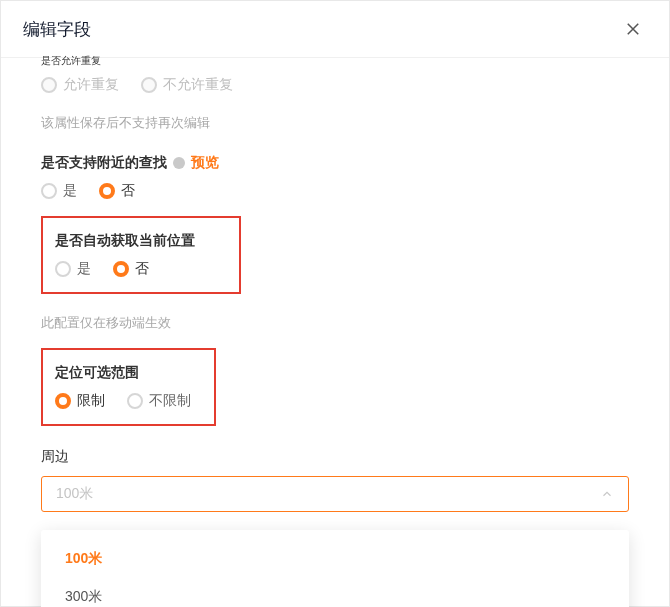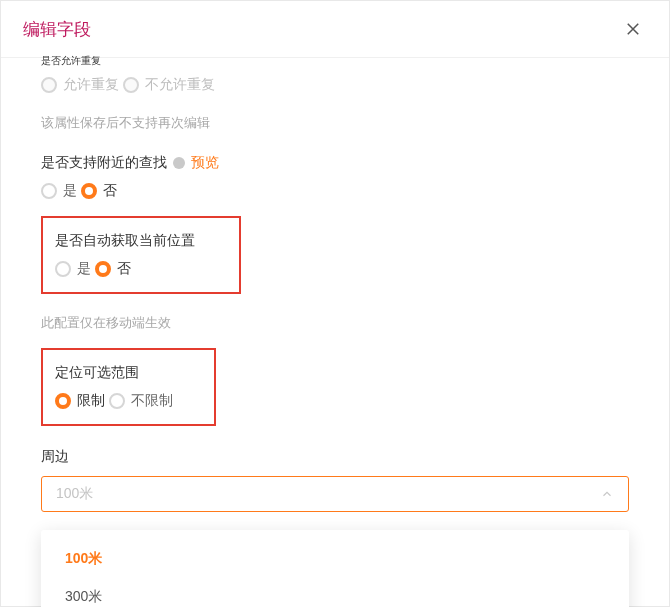--- a/index.html
+++ b/index.html
@@ -1,36 +1,36 @@
 <!DOCTYPE html>
 <html><head>
 <meta charset="utf-8">
 <style>
   *{box-sizing:border-box;margin:0;padding:0;}
   body{width:670px;height:607px;font-family:"Microsoft YaHei","PingFang SC",sans-serif;font-size:14px;color:#333;background:#f5f5f5;position:relative;overflow:hidden;}
   .dialog{position:absolute;inset:0;background:#fff;border:1px solid #e8e8e8;}
   .dlg-header{display:flex;align-items:center;justify-content:space-between;padding:14px 22px;border-bottom:1px solid #f0f0f0;}
-  .dlg-title{font-size:17px;font-weight:500;color:#be185d;}
+  .dlg-title{font-size:17px;font-weight:500;color:#0f172a;}
   .close-btn{width:28px;height:28px;display:flex;align-items:center;justify-content:center;cursor:pointer;color:#555;}
   .close-btn svg{width:18px;height:18px;stroke:currentColor;}
   .dlg-body{padding:0 40px 20px 40px;position:relative;}
   .clipped-top{margin-top:-6px;font-size:10px;color:#333;font-weight:500;overflow:hidden;height:14px;line-height:18px;}
-  .radio-row{display:flex;align-items:center;gap:4px;margin-top:10px;}
+  .radio-row{display:flex;align-items:center;gap:22px;margin-top:10px;}
   .radio{display:flex;align-items:center;gap:6px;cursor:pointer;}
   .radio .ring{width:16px;height:16px;border:2px solid #d6d6d6;border-radius:50%;display:inline-block;position:relative;flex:0 0 auto;}
   .radio.selected .ring{border-color:#ff7a1a;}
   .radio.selected .ring::after{content:"";position:absolute;inset:2px;border-radius:50%;background:#ff7a1a;}
   .radio.disabled .ring{border-color:#d6d6d6;background:#fafafa;}
   .radio.bold .ring{border-width:4px;}
   .radio.bold.selected .ring::after{inset:1px;background:#fff;}
   .radio .lbl{color:#666;}
   .radio.selected .lbl{color:#333;}
   .radio.disabled .lbl{color:#bdbdbd;}
   .hint{color:#a8a8a8;font-size:13px;margin-top:20px;}
-  .section-label{font-size:14px;color:#333;font-weight:400;margin-top:22px;display:flex;align-items:center;gap:6px;}
+  .section-label{font-size:14px;color:#333;font-weight:700;margin-top:22px;display:flex;align-items:center;gap:6px;}
   .dot-icon{width:12px;height:12px;border-radius:50%;background:#c9c9c9;display:inline-block;}
   .link{color:#ff7a1a;cursor:pointer;}
   .highlight-box{border:2px solid #e43c2f;padding:14px 16px 14px 12px;margin-top:16px;display:inline-block;min-width:200px;}
   .highlight-box .section-label{margin-top:0;}
   .select-wrap{position:relative;margin-top:10px;}
   .select{height:36px;border:1px solid #ff7a1a;border-radius:3px;display:flex;align-items:center;justify-content:space-between;padding:0 14px;cursor:pointer;background:#fff;}
   .select-value{color:#c4c4c4;}
   .chev{width:14px;height:14px;stroke:#c8c8c8;}
   .dropdown{position:absolute;left:0;right:0;top:54px;background:#fff;border-radius:3px;box-shadow:0 4px 18px rgba(0,0,0,0.12);padding:10px 0;z-index:5;}
   .opt{padding:10px 24px;cursor:pointer;color:#555;}

